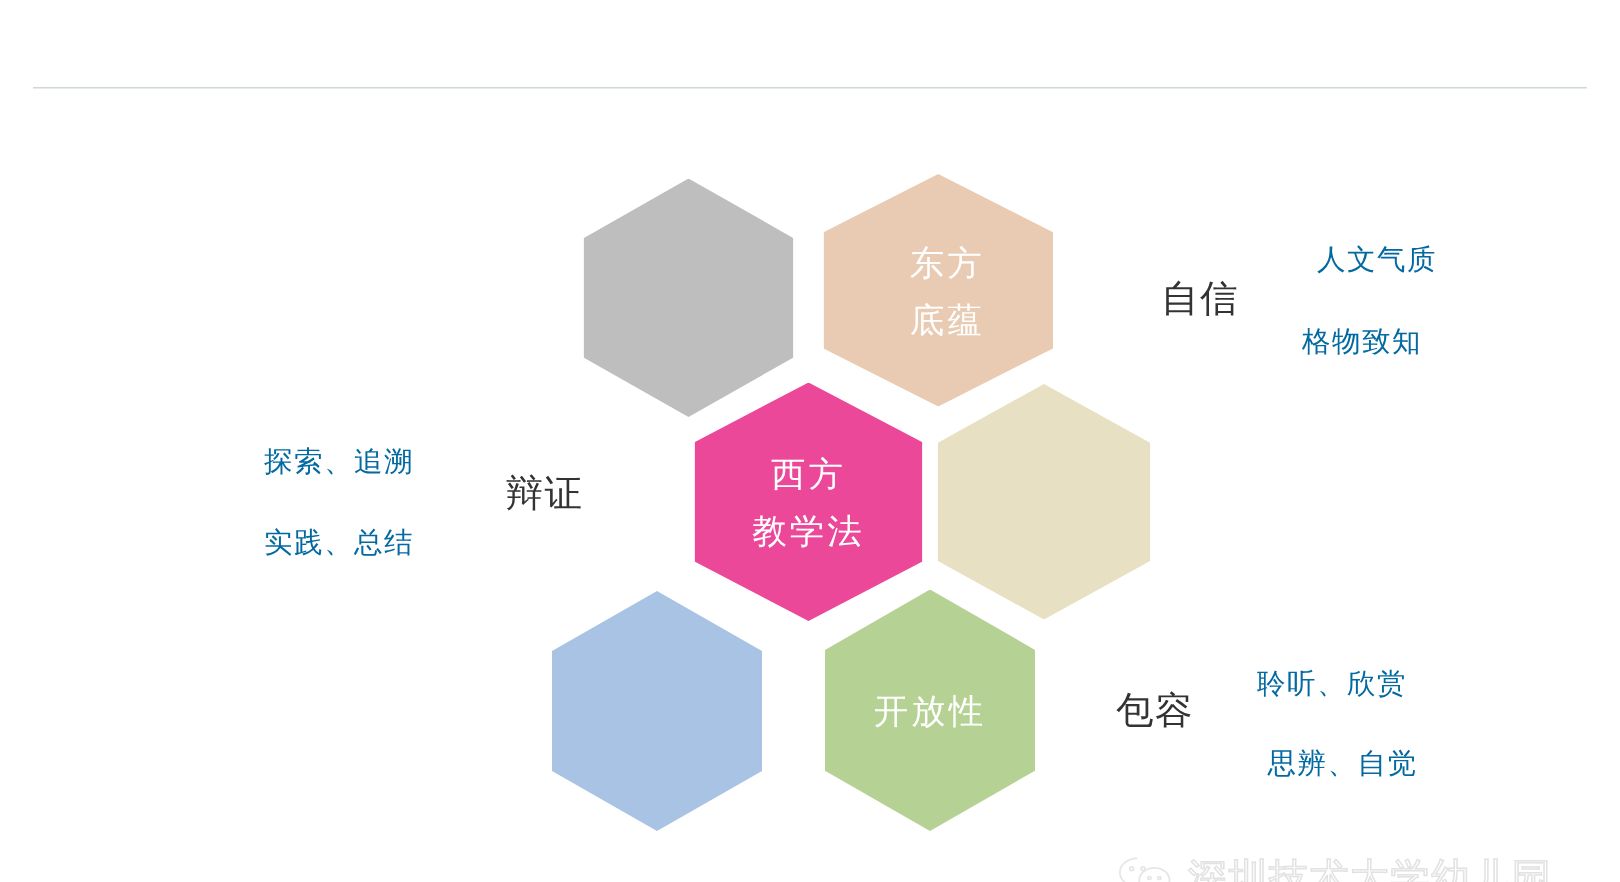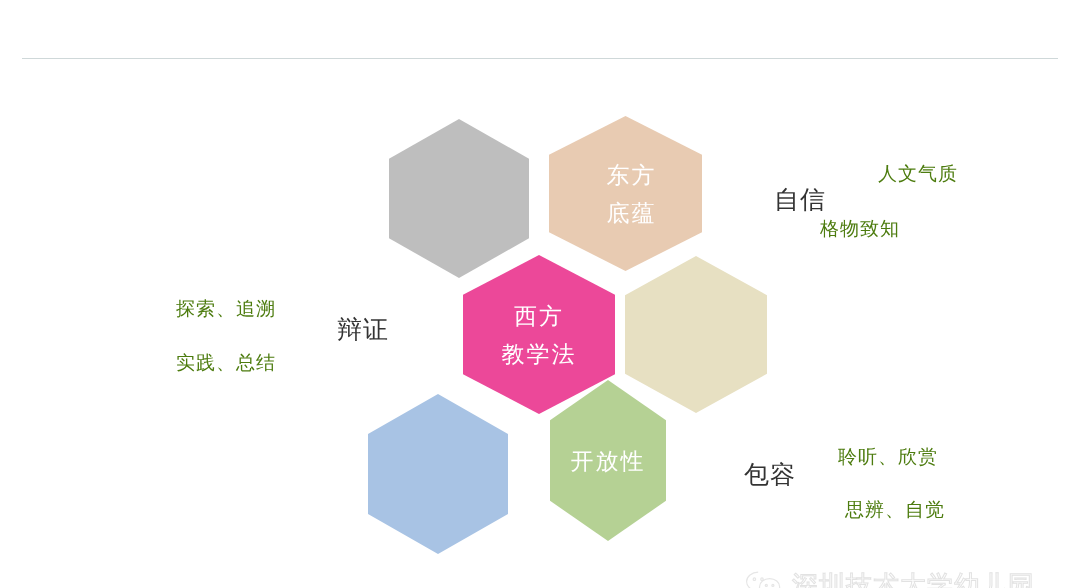--- a/index.html
+++ b/index.html
@@ -43,41 +43,41 @@
     letter-spacing:2px;
     font-weight:400;
     white-space:nowrap;
   }
 
   .hex-gray  {left:389px;top:119px;width:140px;height:159px;background:#bebebe;}
   .hex-peach {left:549px;top:116px;width:141px;height:155px;background:#e8cbb2;padding-left:12px;}
   .hex-yellow{left:463px;top:255px;width:152px;height:159px;background:#ec4899;}
   .hex-beige {left:625px;top:256px;width:142px;height:157px;background:#e7e0c2;}
   .hex-blue  {left:368px;top:394px;width:140px;height:160px;background:#a8c3e4;}
-  .hex-green {left:550px;top:380px;width:116px;height:161px;background:#b5d194;}
+  .hex-green {left:550px;top:393px;width:140px;height:161px;background:#b5d194;}
 
   
   .kw{
     position:absolute;
     font-size:25px;line-height:30px;
     color:#333333;
     letter-spacing:1px;
     white-space:nowrap;
   }
   .sub{
     position:absolute;
     font-size:19px;line-height:26px;
-    color:#4d7c0f;
+    color:#0369a1;
     letter-spacing:1px;
     white-space:nowrap;
   }
 
   .kw-zixin   {left:774px;top:184px;}
   .sub-rw     {left:878px;top:161px;}
-  .sub-gw     {left:820px;top:216px;text-align:right;}
+  .sub-gw     {left:868px;top:216px;text-align:right;}
 
   .kw-bianzheng{left:337px;top:314px;}
   .sub-ts      {left:176px;top:296px;}
   .sub-sj      {left:176px;top:350px;}
 
   .kw-baorong {left:744px;top:459px;}
   .sub-lt     {left:838px;top:444px;}
   .sub-sb     {left:845px;top:497px;}
 
   

